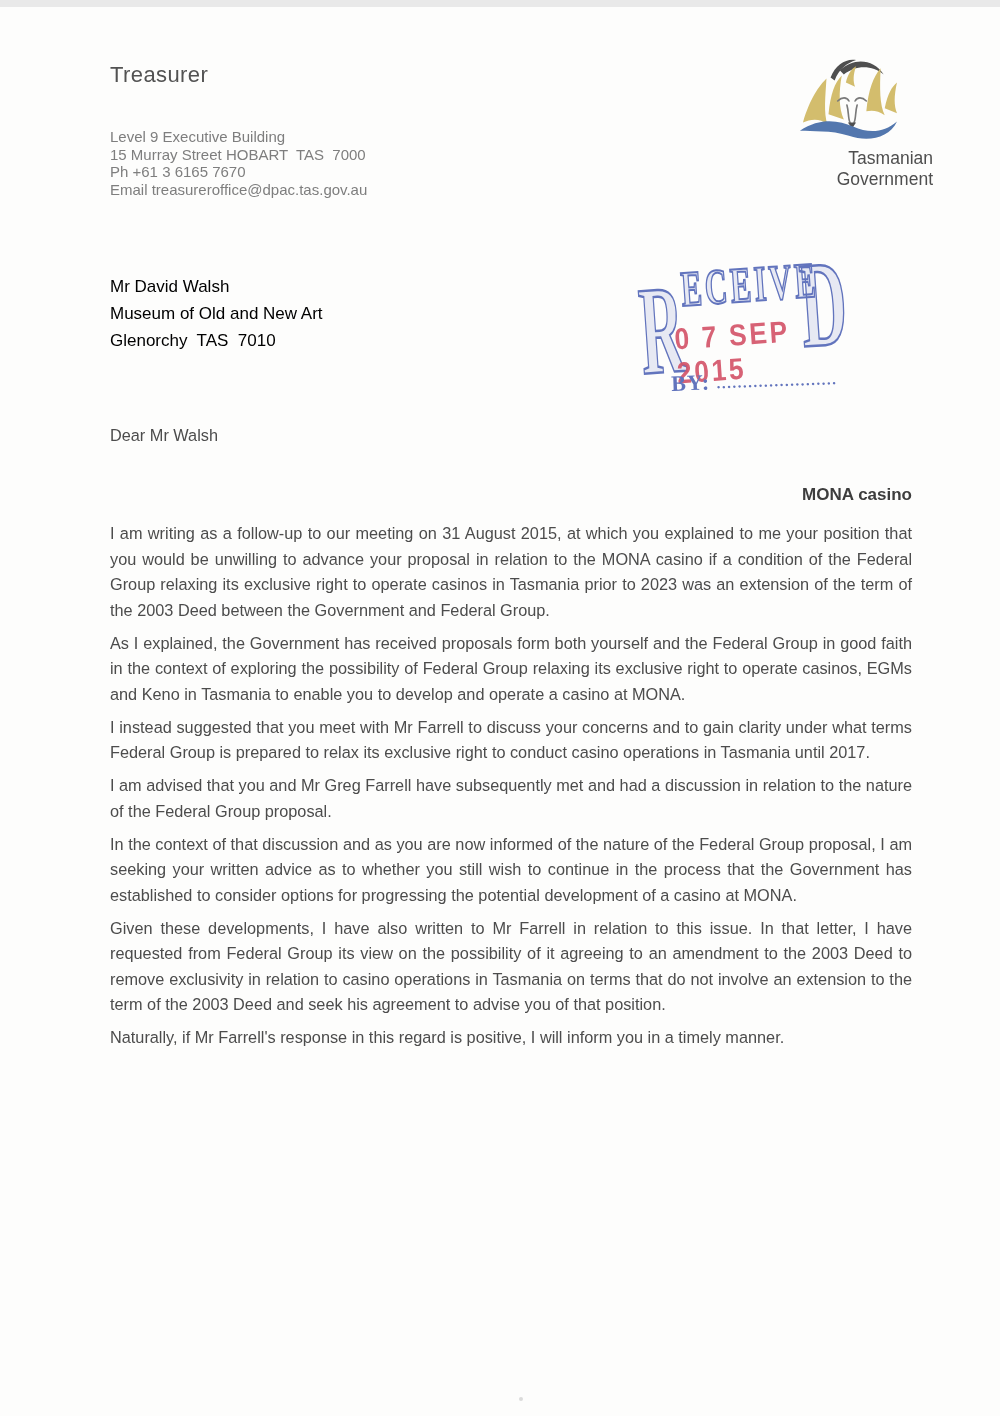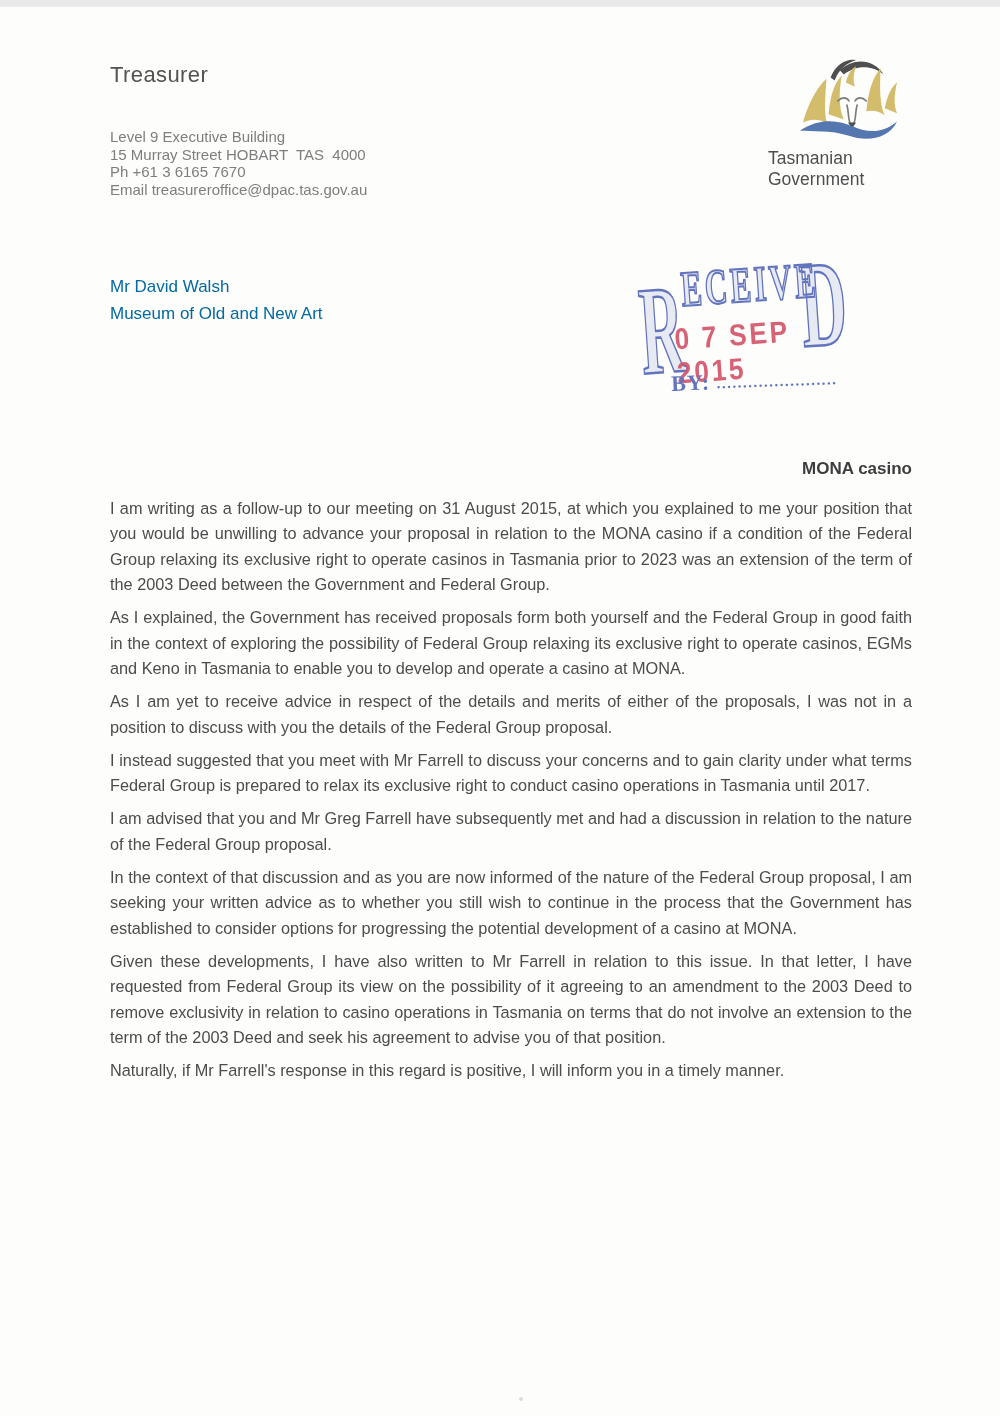--- a/index.html
+++ b/index.html
@@ -17,34 +17,34 @@
     position:absolute;left:110px;top:55px;
     font-size:22px;letter-spacing:.4px;color:#525252;
   }
   .lh-address{
     position:absolute;left:110px;top:121px;
     font-size:15px;line-height:17.5px;color:#7e7e7e;
   }
   .lh-address div{white-space:pre;}
   .logo{
     position:absolute;left:768px;top:48px;width:165px;
-    text-align:left;
+    text-align:right;
   }
   .logo svg{display:block;margin:0 auto;}
   .logo-gold{fill:var(--logo-gold,#d3bd6d);}
   .logo-dark{fill:var(--logo-dark,#4f4f4f);}
   .logo-blue{fill:var(--logo-blue,#5377ae);}
   .logo-face{fill:none;stroke:#7a7a7a;stroke-width:1.6;stroke-linecap:round;}
   .logo-text{
     font-size:17.5px;line-height:21px;color:#4e4e4e;margin-top:1px;
   }
   
   .recipient{
     position:absolute;left:110px;top:266px;
-    font-size:17px;line-height:27px;color:#0369a1;
+    font-size:17px;line-height:27px;color:#000000;
   }
   .recipient div{white-space:pre;}
   
   .stamp{
     position:absolute;left:634px;top:246px;width:240px;height:150px;
     transform:rotate(-4deg);
     font-family:"Liberation Serif",serif;
     pointer-events:none;
   }
   .stamp-letter{
@@ -99,21 +99,21 @@
 </style>
 </head>
 <body>
 
 <div class="page">
 
   <div class="lh-title">Treasurer</div>
 
   <div class="lh-address">
     <div>Level 9 Executive Building</div>
-    <div>15 Murray Street HOBART  TAS  4000</div>
+    <div>15 Murray Street HOBART  TAS  7000</div>
     <div>Ph +61 3 6165 7670</div>
     <div>Email treasureroffice@dpac.tas.gov.au</div>
   </div>
 
   <div class="logo">
     <svg width="126" height="92" viewBox="0 0 120 90" aria-hidden="true">
 
       <path class="logo-dark" d="M40,22 C45,9 56,3 65,5 C56,8 48,14 44,25 Z"></path>
       <path class="logo-dark" d="M49,15 C63,2 82,4 92,19 C80,9 64,10 53,19 Z"></path>
 
@@ -135,38 +135,39 @@
     </svg>
     <div class="logo-text">
       <div>Tasmanian</div>
       <div>Government</div>
     </div>
   </div>
 
   <div class="recipient">
     <div>Mr David Walsh</div>
     <div>Museum of Old and New Art</div>
+    <div>Glenorchy  TAS  7010</div>
   </div>
 
   <div class="stamp">
     <div class="stamp-letter stamp-r">R</div>
     <div class="stamp-letter stamp-mid">ECEIVE</div>
     <div class="stamp-letter stamp-d">D</div>
     <div class="stamp-date">0 7 SEP 2015</div>
     <div class="stamp-by">
       <span>BY:</span>
       <span class="dots">.......................</span>
     </div>
   </div>
 
   <div class="body-block">
+    <div class="salutation">Dear Mr Walsh</div>
     <div class="subject">MONA casino</div>
     <p>I am writing as a follow-up to our meeting on 31 August 2015, at which you explained to me your position that you would be unwilling to advance your proposal in relation to the MONA casino if a condition of the Federal Group relaxing its exclusive right to operate casinos in Tasmania prior to 2023 was an extension of the term of the 2003 Deed between the Government and Federal Group.</p>
     <p>As I explained, the Government has received proposals form both yourself and the Federal Group in good faith in the context of exploring the possibility of Federal Group relaxing its exclusive right to operate casinos, EGMs and Keno in Tasmania to enable you to develop and operate a casino at MONA.</p>
-    <p>As I am yet to receive advice in respect of the details and merits of either of the proposals, I was not in a position to discuss with you the details of the Federal Group proposal.</p>
     <p>I instead suggested that you meet with Mr Farrell to discuss your concerns and to gain clarity under what terms Federal Group is prepared to relax its exclusive right to conduct casino operations in Tasmania until 2017.</p>
     <p>I am advised that you and Mr Greg Farrell have subsequently met and had a discussion in relation to the nature of the Federal Group proposal.</p>
     <p>In the context of that discussion and as you are now informed of the nature of the Federal Group proposal, I am seeking your written advice as to whether you still wish to continue in the process that the Government has established to consider options for progressing the potential development of a casino at MONA.</p>
     <p>Given these developments, I have also written to Mr Farrell in relation to this issue.  In that letter, I have requested from Federal Group its view on the possibility of it agreeing to an amendment to the 2003 Deed to remove exclusivity in relation to casino operations in Tasmania on terms that do not involve an extension to the term of the 2003 Deed and seek his agreement to advise you of that position.</p>
     <p>Naturally, if Mr Farrell's response in this regard is positive, I will inform you in a timely manner.</p>
   </div>
 
   <div class="artifact-dot"></div>
 
 </div>

